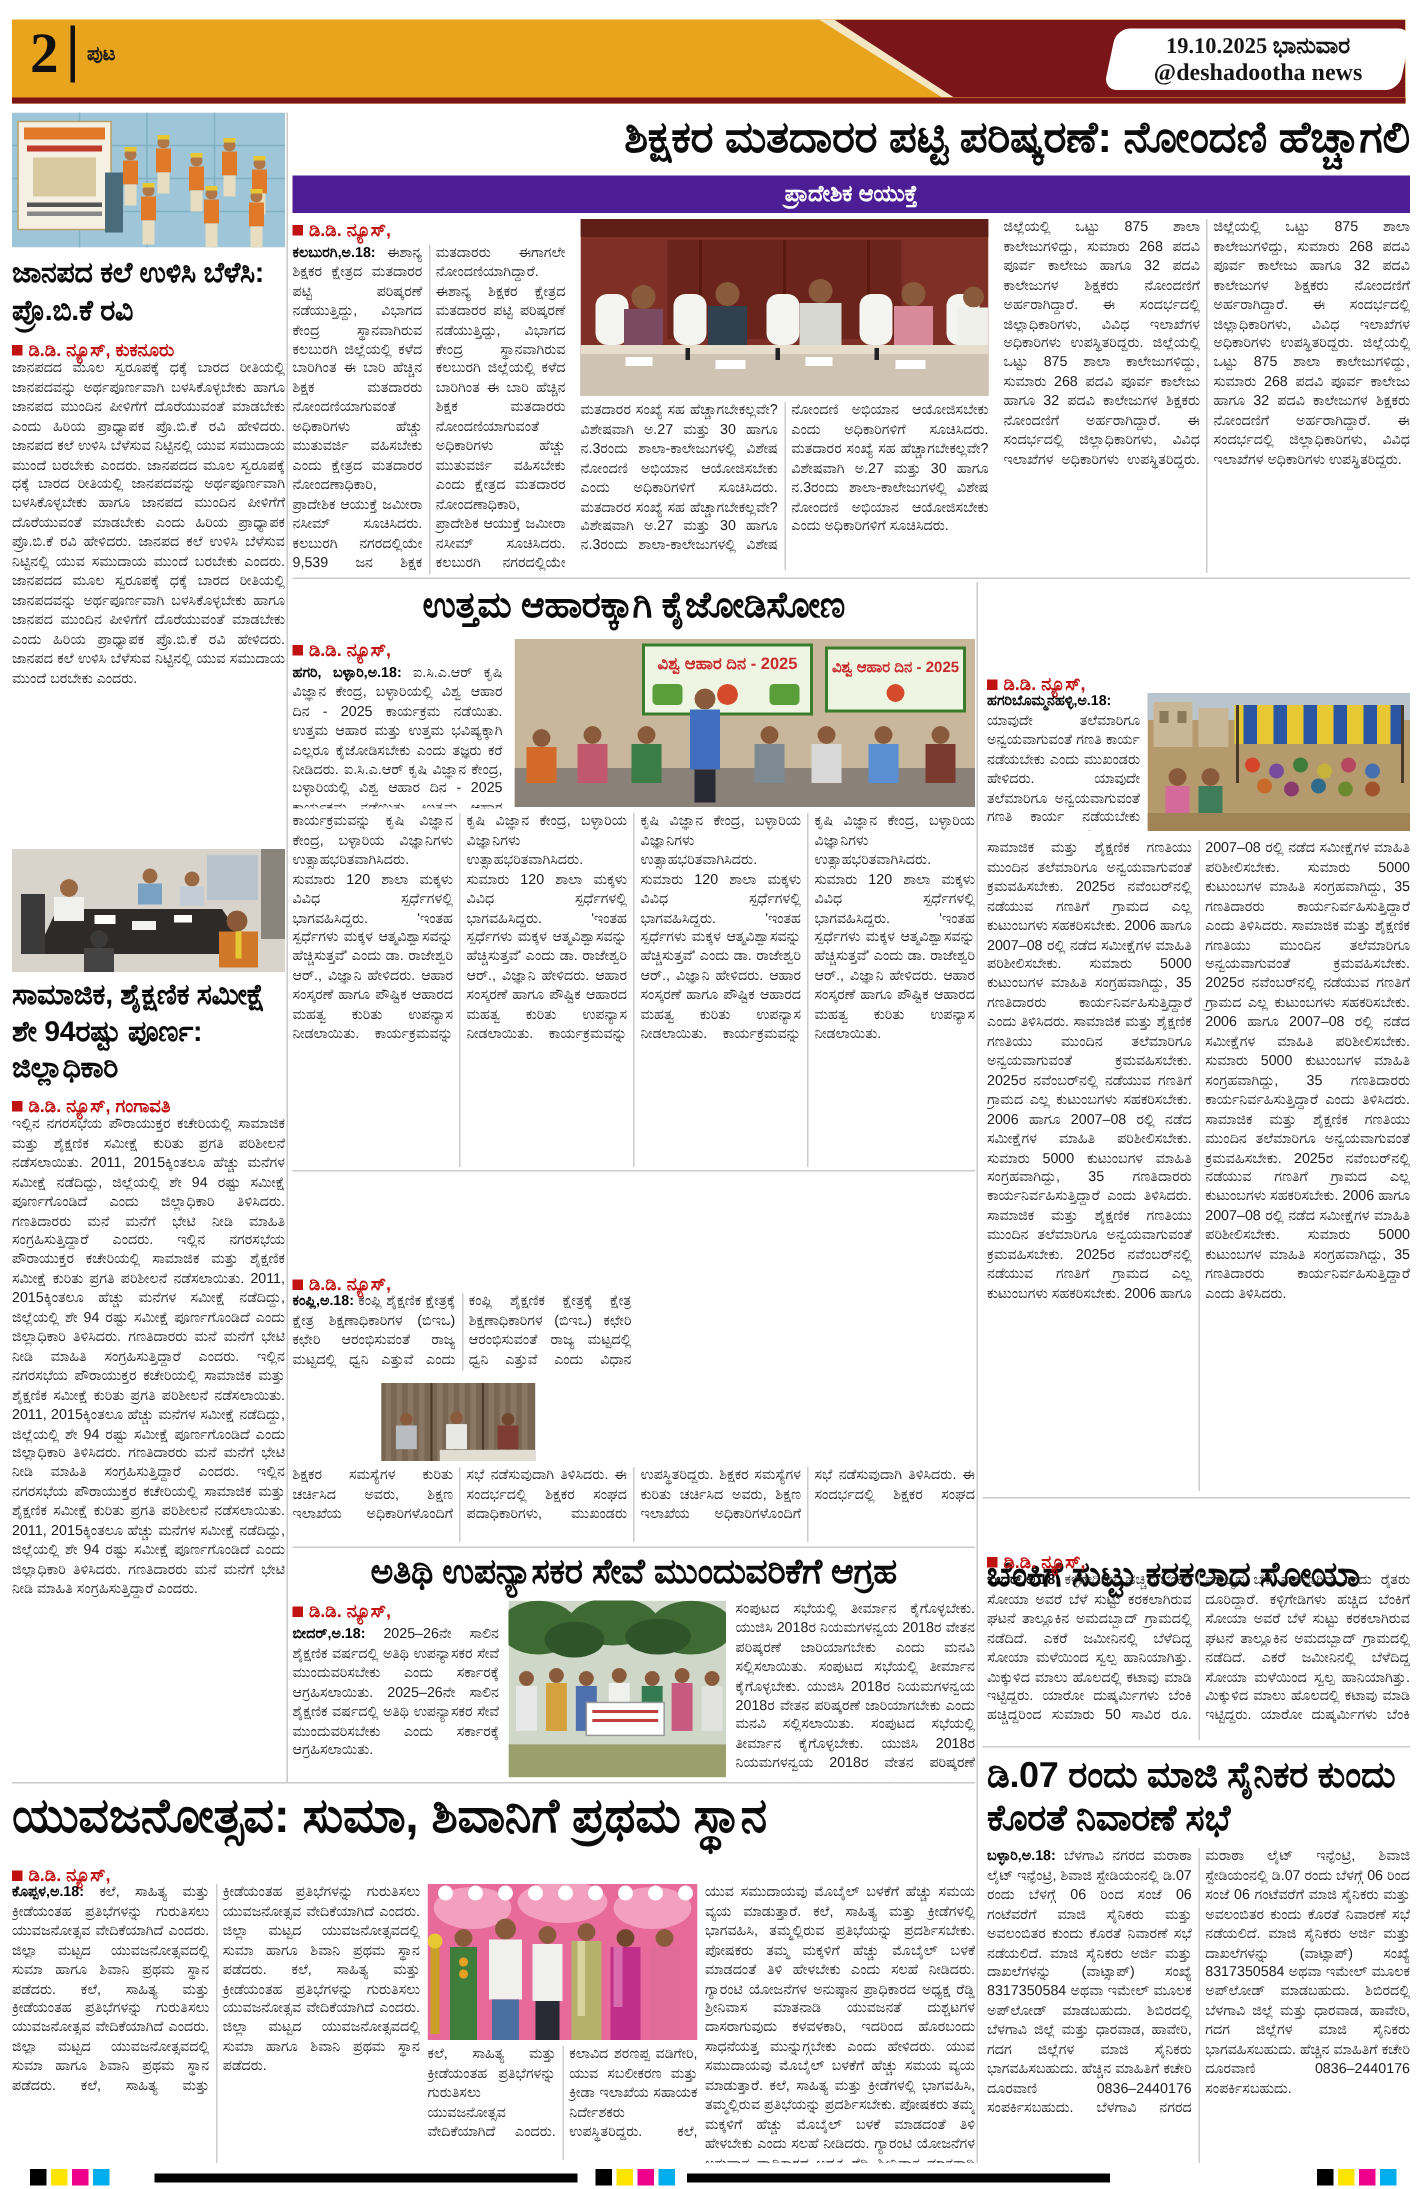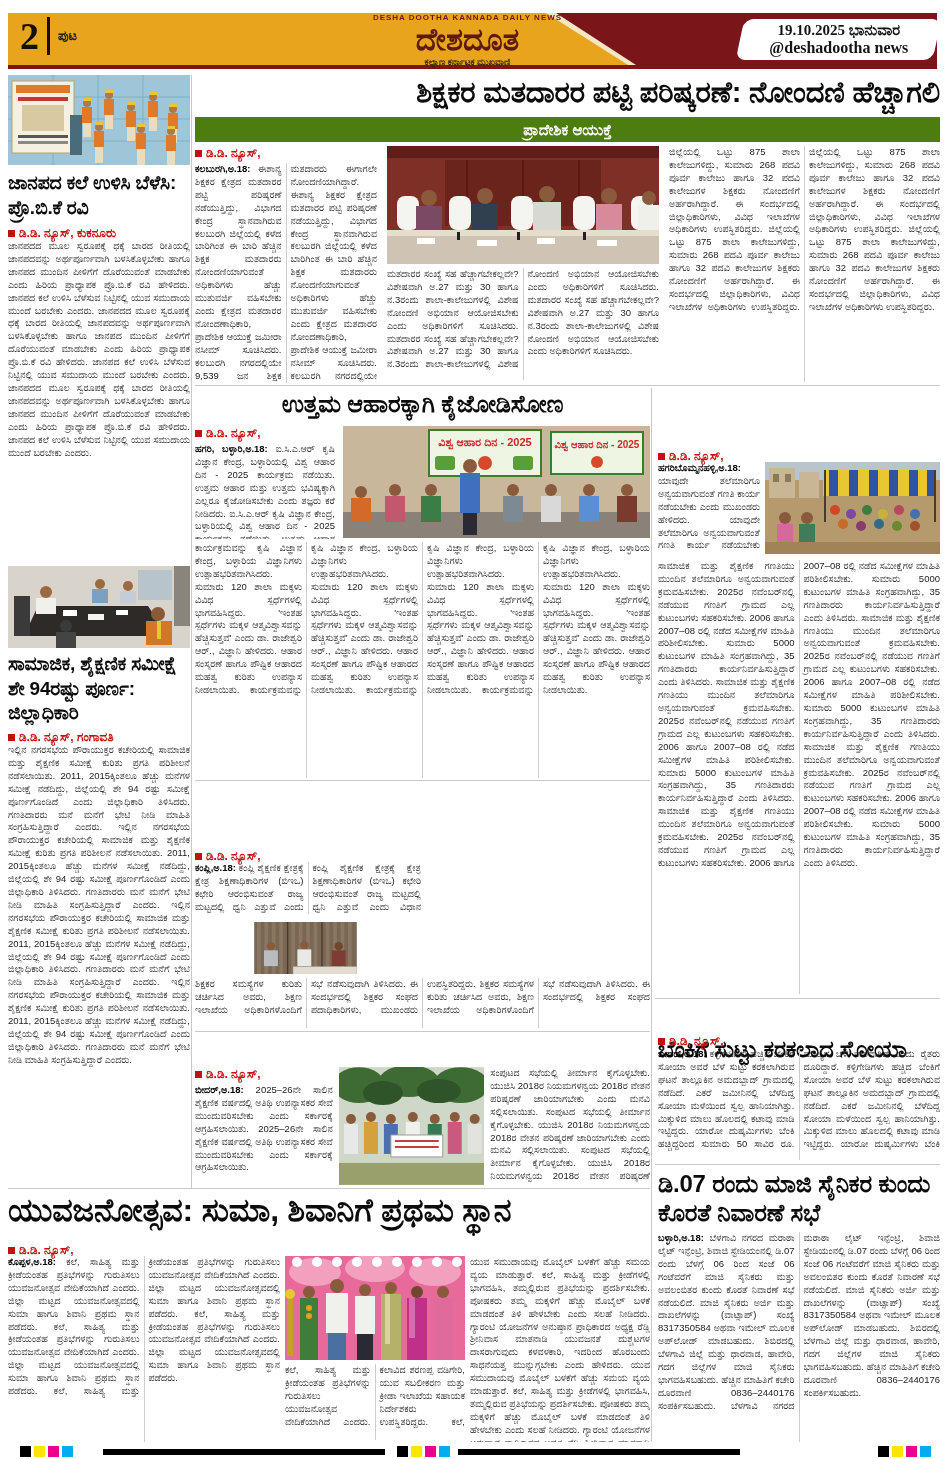--- a/index.html
+++ b/index.html
@@ -20,21 +20,21 @@
      clip-path:polygon(0 0,100% 0,100% 100%,21% 100%);}
   .ribbon{left:556px;top:13px;width:381px;height:52px;background:#7A151A;
      clip-path:polygon(0 0,100% 0,100% 100%,21% 100%);}
   .datebox{left:740px;top:19px;width:197px;height:41px;background:#fff;border-radius:9px;
      transform:skewX(-12deg);}
   .datebox-in{transform:skewX(12deg);text-align:center;padding-top:3px;font-family:"Liberation Serif",serif;}
   .date-l1{font-size:15px;font-weight:bold;color:#151515;}
   .date-l2{font-size:16px;font-weight:bold;color:#151515;}
   
   .hl{font-weight:bold;color:#0c0c0c;letter-spacing:-0.2px;}
-  .kicker{background:#4d7c0f;color:#fff;font-weight:bold;text-align:center;}
+  .kicker{background:#4c1d95;color:#fff;font-weight:bold;text-align:center;}
   .byline{font-size:12px;font-weight:bold;color:#C11212;}
   .byline .sq{display:inline-block;width:7px;height:7px;background:#C11212;margin-right:4px;}
   .bodytxt{font-size:9.5px;line-height:1.36;text-align:justify;color:#1b1b1b;overflow:hidden;}
   .dl{font-weight:bold;color:#000;}
   .cols2{column-count:2;column-gap:9px;column-rule:1px solid #cccccc;}
   .cols4{column-count:4;column-gap:9px;column-rule:1px solid #cccccc;}
   .vsep{background:#c9c9c9;width:1px;}
   .hsep{background:#c9c9c9;height:1px;}
   .photo{display:block;}
   .regsq{display:flex;gap:3px;}
@@ -46,25 +46,20 @@
 
 <div class="page">
 
   <div class="abs goldband"></div>
   <div class="abs ribbon-stripe"></div>
   <div class="abs ribbon"></div>
   <div class="abs pagenum">
     <span class="pn-big">2</span>
     <span class="pn-bar"></span>
     <span class="pn-sec">ಪುಟ</span>
-  </div>
-  <div class="abs mast">
-    <div class="mast-top">DESHA DOOTHA KANNADA DAILY NEWS</div>
-    <div class="mast-title">ದೇಶದೂತ</div>
-    <div class="mast-tag">ಕಲ್ಯಾಣ ಕರ್ನಾಟಕ ಮುಖವಾಣಿ</div>
   </div>
   <div class="abs datebox">
     <div class="datebox-in">
       <div class="date-l1">19.10.2025 ಭಾನುವಾರ</div>
       <div class="date-l2">@deshadootha news</div>
     </div>
   </div>
 
   <div class="abs vsep" style="left:191px;top:75px;height:1113px;"></div>
   <div class="abs vsep" style="left:651px;top:388px;height:1054px;"></div>
@@ -309,20 +304,21 @@
         <rect x="21" y="61" width="30" height="34" fill="#b9bdc2"></rect>
       <circle cx="108" cy="50" r="9" fill="#8a5a3c"></circle>
         <rect x="93" y="59" width="30" height="36" fill="#e8e8e4"></rect>
       <circle cx="182" cy="52" r="9" fill="#70462c"></circle>
         <rect x="167" y="61" width="30" height="34" fill="#7e3c35"></rect>
       <rect x="84" y="96" width="137" height="16" fill="#e2ddd2"></rect>
     </svg>
   </div>
   <div class="abs bodytxt cols4" style="left:195px;top:978px;width:455px;height:50px;">ಶಿಕ್ಷಕರ ಸಮಸ್ಯೆಗಳ ಕುರಿತು ಚರ್ಚಿಸಿದ ಅವರು, ಶಿಕ್ಷಣ ಇಲಾಖೆಯ ಅಧಿಕಾರಿಗಳೊಂದಿಗೆ ಸಭೆ ನಡೆಸುವುದಾಗಿ ತಿಳಿಸಿದರು. ಈ ಸಂದರ್ಭದಲ್ಲಿ ಶಿಕ್ಷಕರ ಸಂಘದ ಪದಾಧಿಕಾರಿಗಳು, ಮುಖಂಡರು ಉಪಸ್ಥಿತರಿದ್ದರು. ಶಿಕ್ಷಕರ ಸಮಸ್ಯೆಗಳ ಕುರಿತು ಚರ್ಚಿಸಿದ ಅವರು, ಶಿಕ್ಷಣ ಇಲಾಖೆಯ ಅಧಿಕಾರಿಗಳೊಂದಿಗೆ ಸಭೆ ನಡೆಸುವುದಾಗಿ ತಿಳಿಸಿದರು. ಈ ಸಂದರ್ಭದಲ್ಲಿ ಶಿಕ್ಷಕರ ಸಂಘದ ಪದಾಧಿಕಾರಿಗಳು, ಮುಖಂಡರು ಉಪಸ್ಥಿತರಿದ್ದರು.</div>
 
+  <div class="abs hl" style="left:195px;top:1034px;width:455px;font-size:23px;text-align:center;">ಅತಿಥಿ ಉಪನ್ಯಾಸಕರ ಸೇವೆ ಮುಂದುವರಿಕೆಗೆ ಆಗ್ರಹ</div>
   <div class="abs" style="left:195px;top:1067px;width:455px;height:118px;display:flex;gap:6px;">
     <div style="width:138px;">
       <div class="byline"><span class="sq"></span><span>ಡಿ.ಡಿ. ನ್ಯೂಸ್,</span></div>
       <div class="bodytxt" style="height:102px;margin-top:3px;">
         <b class="dl">ಬೀದರ್,ಅ.18:</b>
         <span>2025–26ನೇ ಸಾಲಿನ ಶೈಕ್ಷಣಿಕ ವರ್ಷದಲ್ಲಿ ಅತಿಥಿ ಉಪನ್ಯಾಸಕರ ಸೇವೆ ಮುಂದುವರಿಸಬೇಕು ಎಂದು ಸರ್ಕಾರಕ್ಕೆ ಆಗ್ರಹಿಸಲಾಯಿತು. 2025–26ನೇ ಸಾಲಿನ ಶೈಕ್ಷಣಿಕ ವರ್ಷದಲ್ಲಿ ಅತಿಥಿ ಉಪನ್ಯಾಸಕರ ಸೇವೆ ಮುಂದುವರಿಸಬೇಕು ಎಂದು ಸರ್ಕಾರಕ್ಕೆ ಆಗ್ರಹಿಸಲಾಯಿತು.</span>
       </div>
     </div>
     <svg class="photo" width="146" height="118" viewBox="0 0 146 118">
       <rect width="146" height="118" fill="#cfd8c8"></rect>

